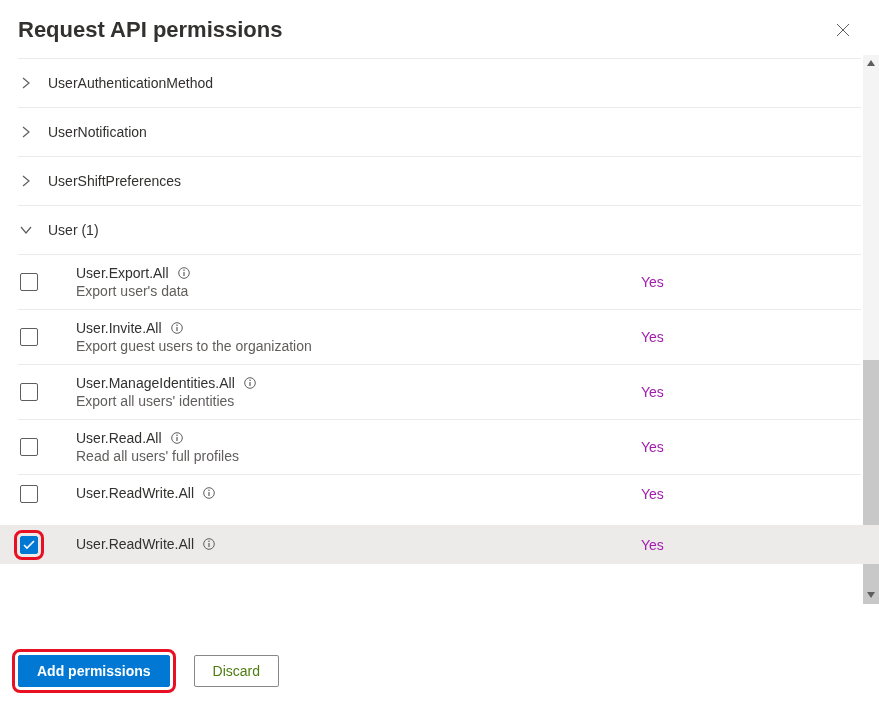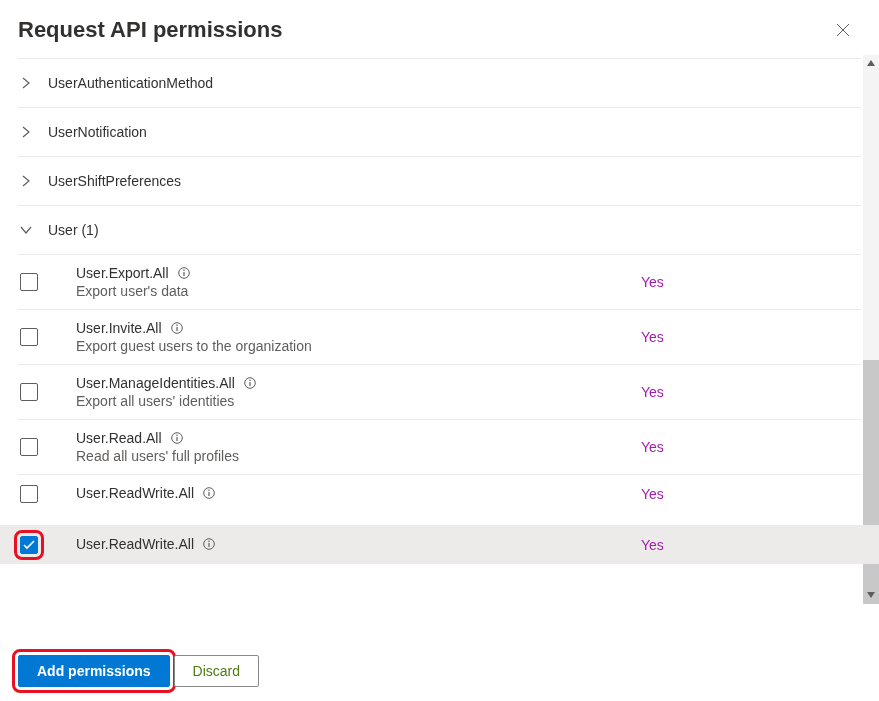--- a/index.html
+++ b/index.html
@@ -127,21 +127,21 @@
     }
     .admin-col {
       width: 220px;
       color: #a21caf;
     }
     .footer {
       position: absolute;
       bottom: 0; left: 0; right: 0;
       padding: 14px 18px;
       display: flex;
-      gap: 4px;
+      gap: 24px;
       align-items: center;
     }
     .btn {
       height: 32px;
       padding: 0 18px;
       border-radius: 2px;
       font-size: 14px;
       font-family: inherit;
       cursor: pointer;
       border: 1px solid #8a8886;

